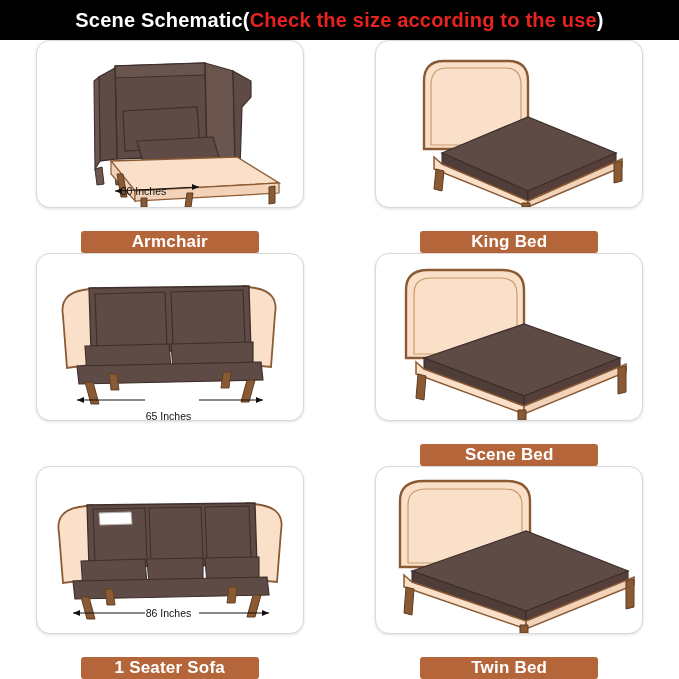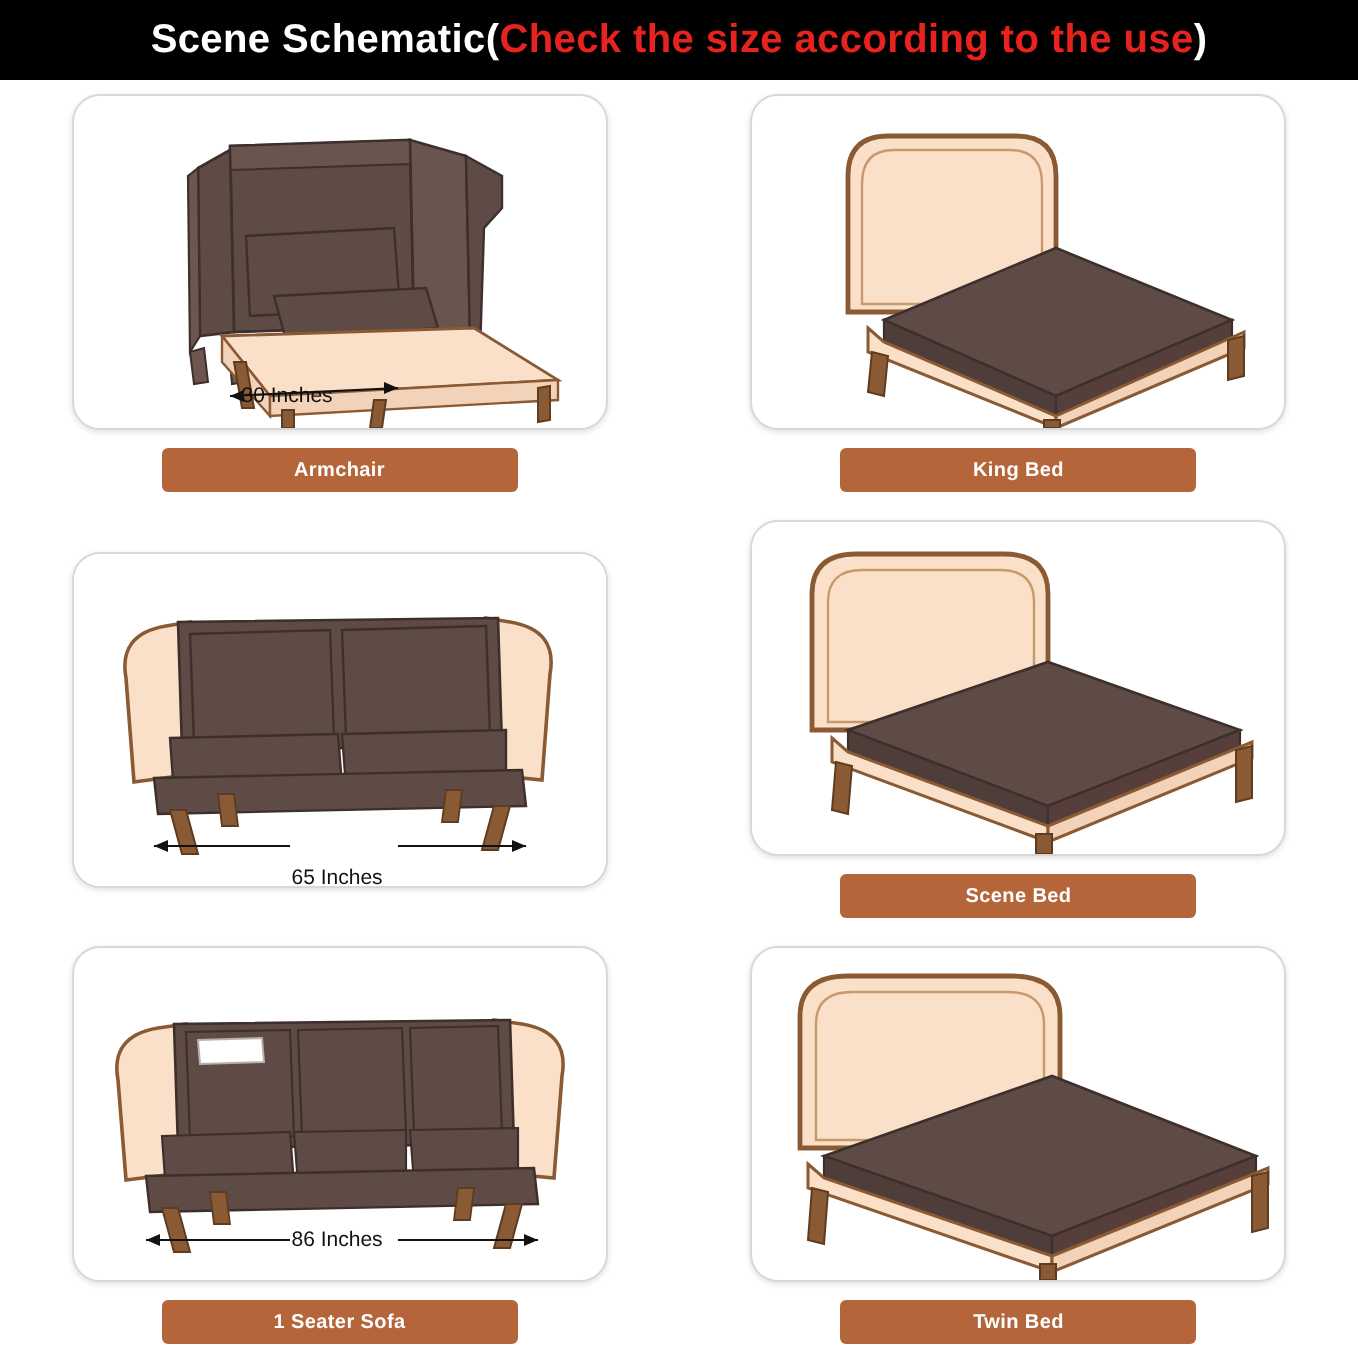--- a/index.html
+++ b/index.html
@@ -51,21 +51,21 @@
     display: grid;
     grid-template-columns: 1fr 1fr;
     grid-template-rows: 1fr 1fr 1fr;
   }
   .cell {
     position: relative;
     box-sizing: border-box;
     display: flex;
     flex-direction: column;
     align-items: center;
-    justify-content: center;
+    justify-content: space-between;
     padding-top: 0;
   }
   .panel {
     position: relative;
     width: 268px;
     height: 168px;
     background: #ffffff;
     border: 1px solid #d8d8d8;
     border-radius: 14px;
     box-shadow: 0 1px 3px rgba(0,0,0,0.13);
@@ -77,21 +77,21 @@
     width: 178px;
     height: 22px;
     background: #b5653a;
     border-radius: 3px;
     display: flex;
     align-items: center;
     justify-content: center;
   }
   .label-bar .lbl {
     color: #ffffff;
-    font-size: 10px;
+    font-size: 17px;
     font-weight: bold;
     letter-spacing: 0.2px;
   }
   .dim-text {
     position: absolute;
     font-size: 10.5px;
     color: #111111;
     font-family: "Liberation Sans", sans-serif;
     white-space: nowrap;
   }

